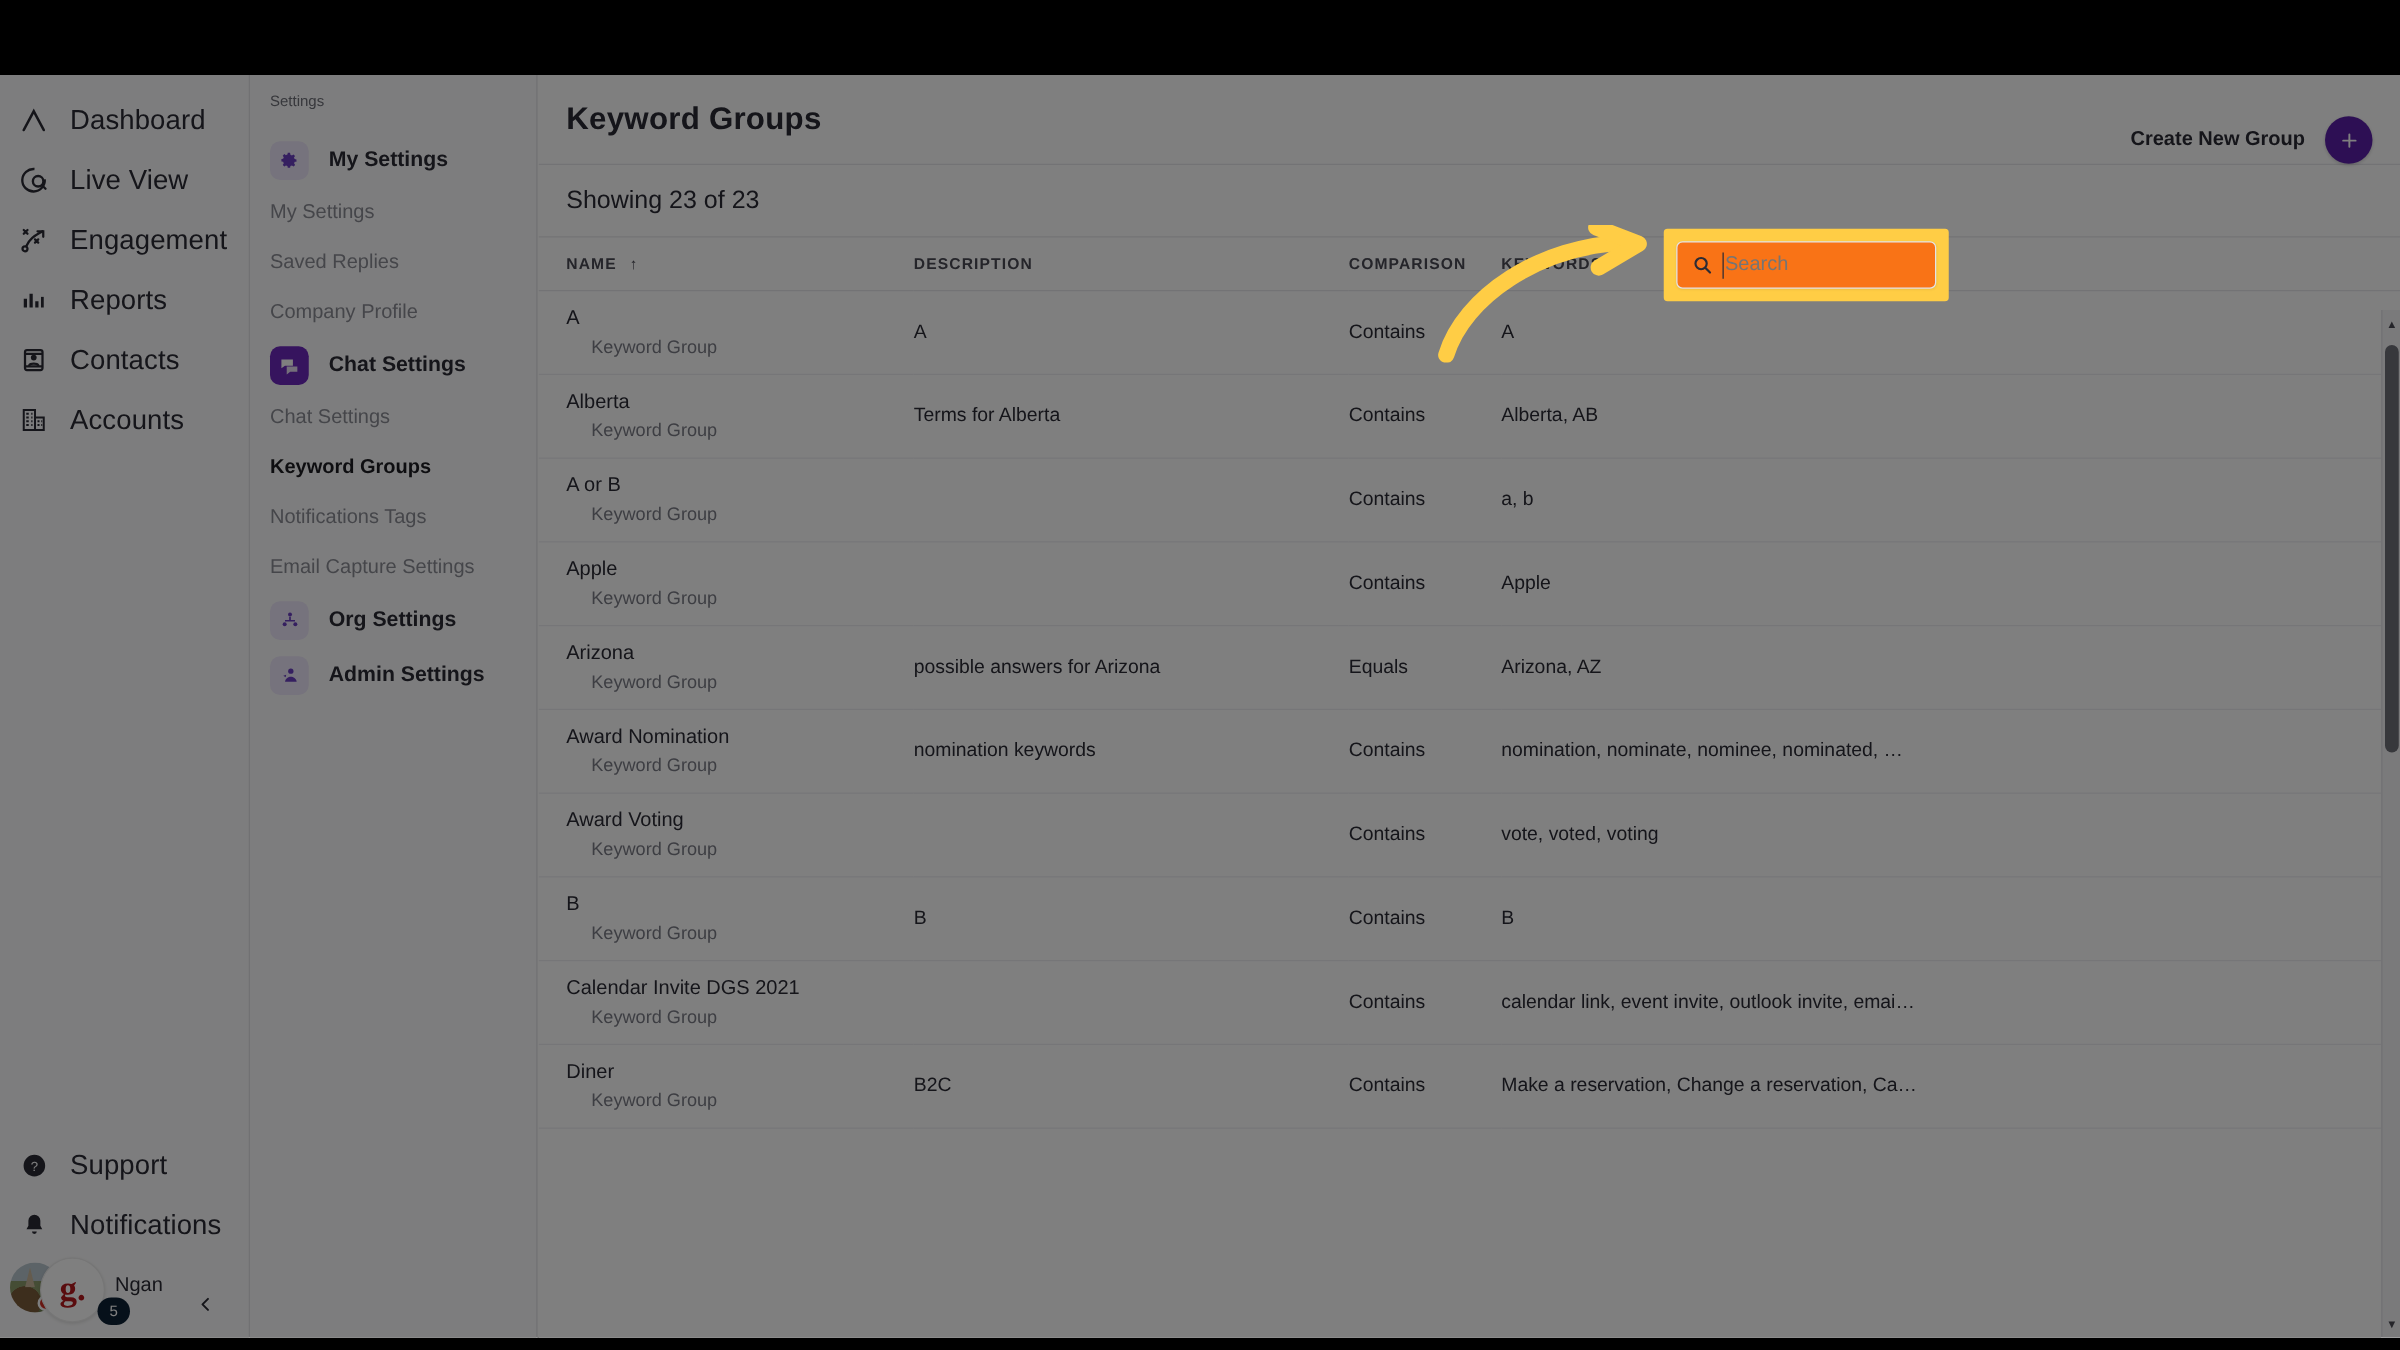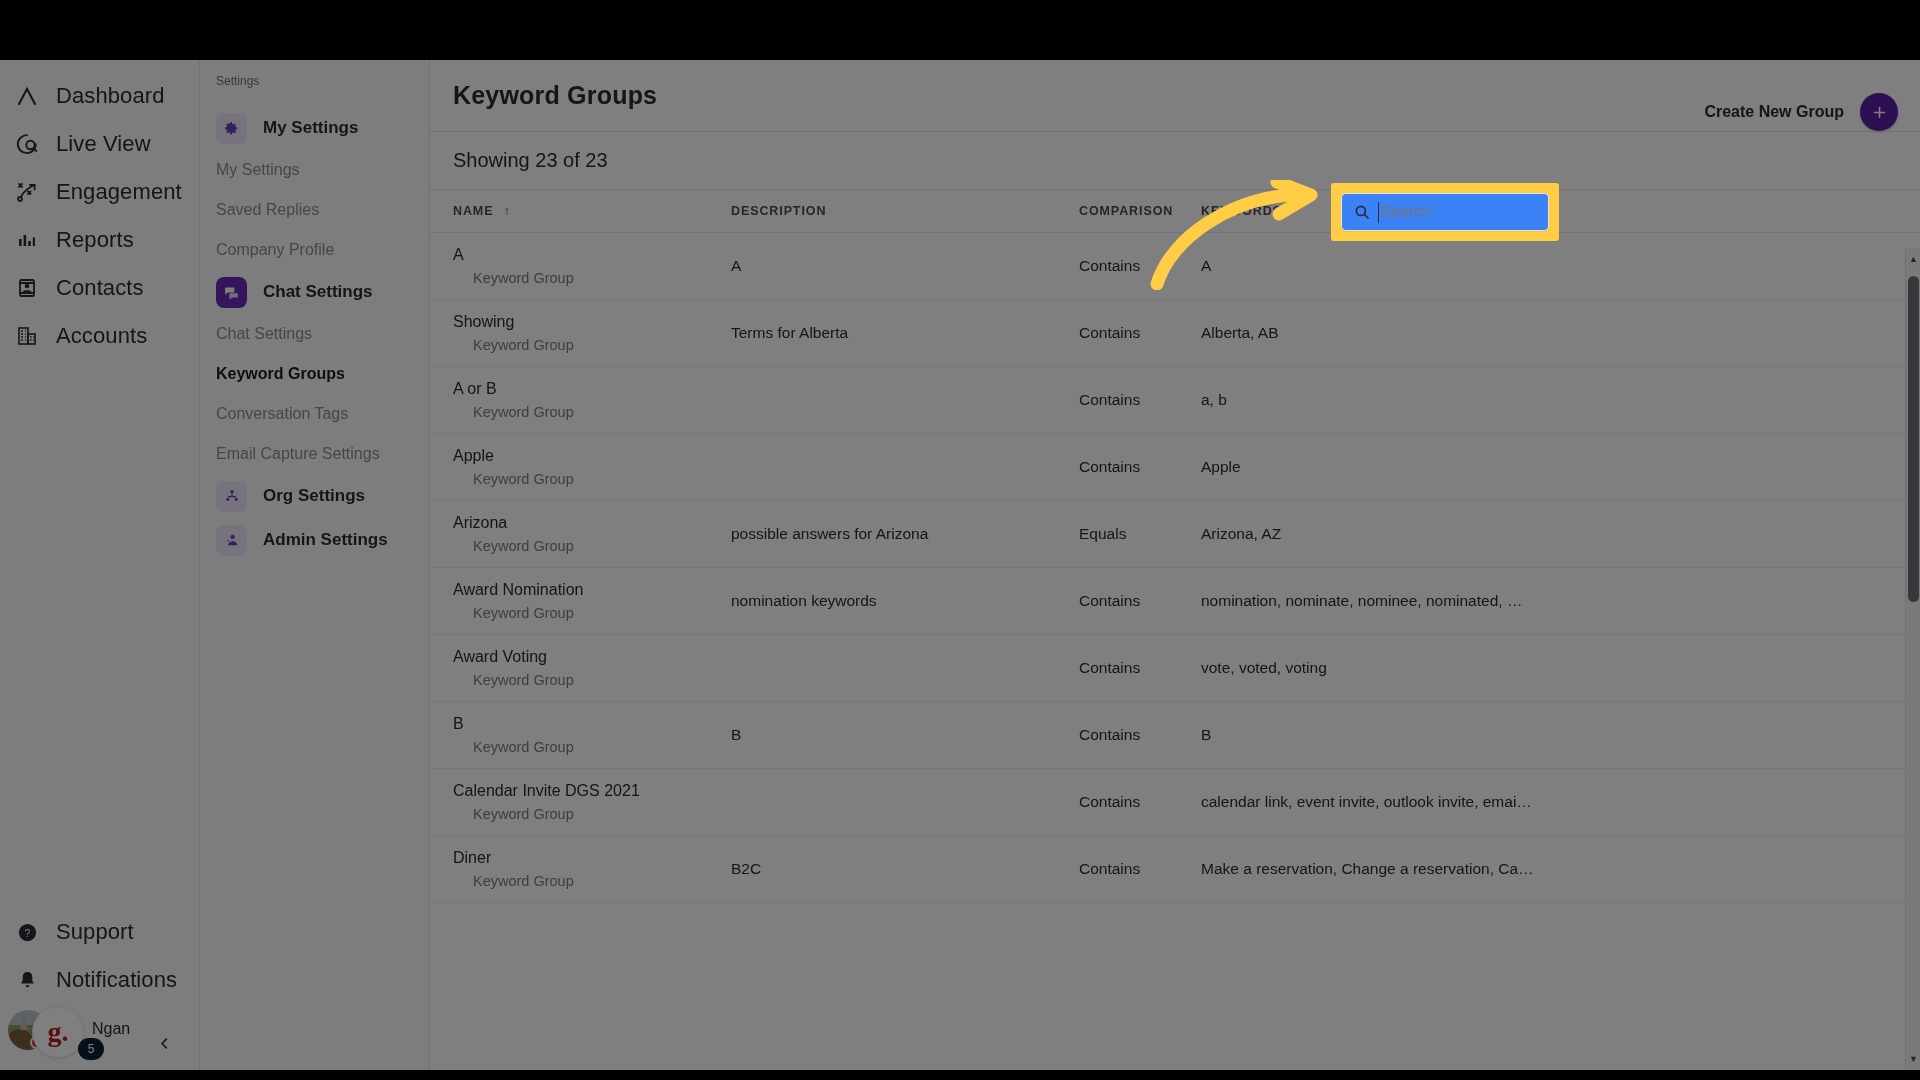--- a/index.html
+++ b/index.html
@@ -186,21 +186,21 @@
   
   #hl {
     position: absolute; z-index: 70;
     left: 1331px; top: 123px; width: 228px; height: 58px;
     border: 5px solid #ffcd45; border-radius: 3px;
     background: #ffcd45;
   }
   #search-wrap {
     position: absolute; z-index: 71;
     left: 1341px; top: 133px; width: 208px; height: 38px;
-    background: #3b82f6; border: 1px solid #e3e3e8; border-radius: 5px;
+    background: #f97316; border: 1px solid #e3e3e8; border-radius: 5px;
     display: flex; align-items: center; gap: 9px; padding-left: 11px;
     box-shadow: 0 1px 2px rgba(0,0,0,.06);
   }
   #search-ph { font-size: 16px; color: #a9abb5; }
   #caret {
     position: absolute; left: 36px; top: 8px; width: 1px; height: 21px;
     background: #2b2b35;
   }
   #arrow { position: absolute; z-index: 72; left: 1145px; top: 120px; }
 </style>
@@ -339,21 +339,21 @@
       <span class="grp-ico active">
         <svg width="17" height="17" viewBox="0 0 24 24" fill="currentColor">
             <path d="M3 5h13v7H7l-4 3z"></path>
             <path d="M9 13h12v6h-8l-4 3z" opacity=".85"></path>
           </svg>
       </span>
       <span class="grp-lbl">Chat Settings</span>
     </div>
     <div class="nav-sub">Chat Settings</div>
     <div class="nav-sub current">Keyword Groups</div>
-    <div class="nav-sub">Conversation Tags</div>
+    <div class="nav-sub">Notifications Tags</div>
     <div class="nav-sub">Email Capture Settings</div>
 
     <div class="nav-grp">
       <span class="grp-ico">
         <svg width="16" height="16" viewBox="0 0 24 24" fill="currentColor">
             <circle cx="12" cy="5.4" r="2.4"></circle>
             <circle cx="5.6" cy="17" r="2.4"></circle>
             <circle cx="18.4" cy="17" r="2.4"></circle>
             <path d="M11 8h2v4h-2zM6 12h12v1.8H6z"></path>
           </svg>
@@ -407,21 +407,21 @@
             <td class="c1">
               <div class="nm">A</div>
               <div class="sub">Keyword Group</div>
             </td>
             <td class="cell">A</td>
             <td class="cell">Contains</td>
             <td class="cell">A</td>
           </tr>
           <tr class="row">
             <td class="c1">
-              <div class="nm">Showing</div>
+              <div class="nm">Alberta</div>
               <div class="sub">Keyword Group</div>
             </td>
             <td class="cell">Terms for Alberta</td>
             <td class="cell">Contains</td>
             <td class="cell">Alberta, AB</td>
           </tr>
           <tr class="row">
             <td class="c1">
               <div class="nm">A or B</div>
               <div class="sub">Keyword Group</div>

